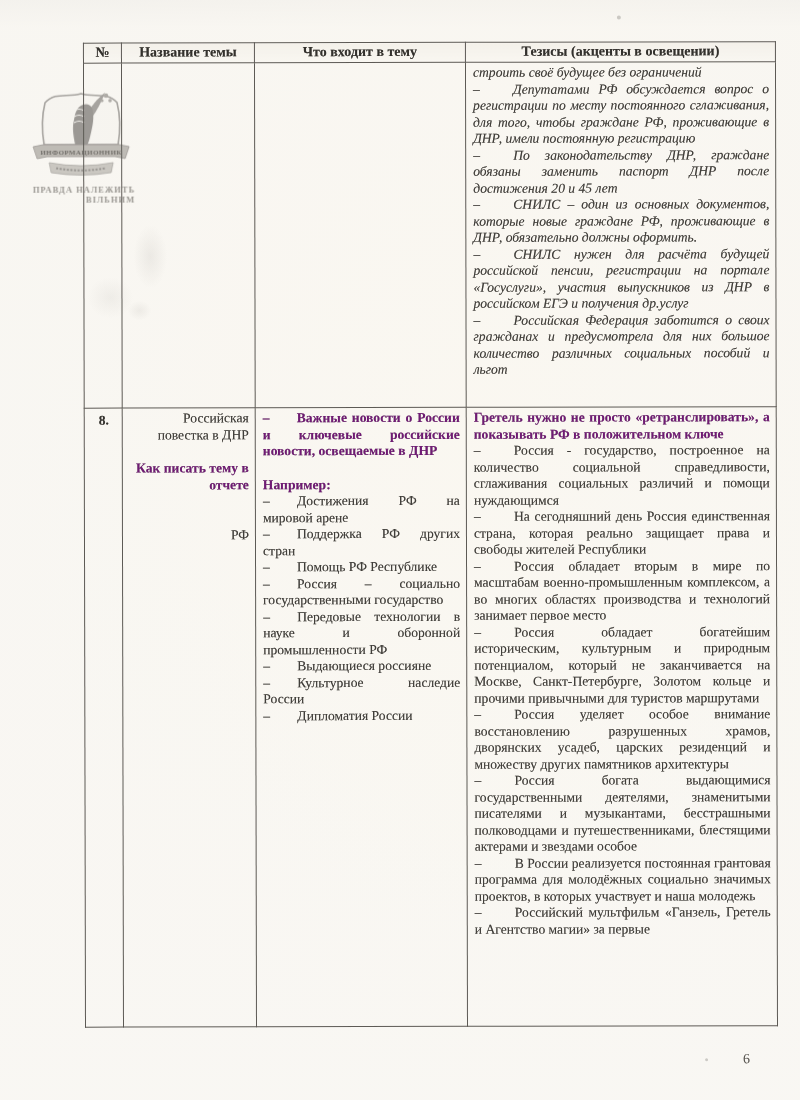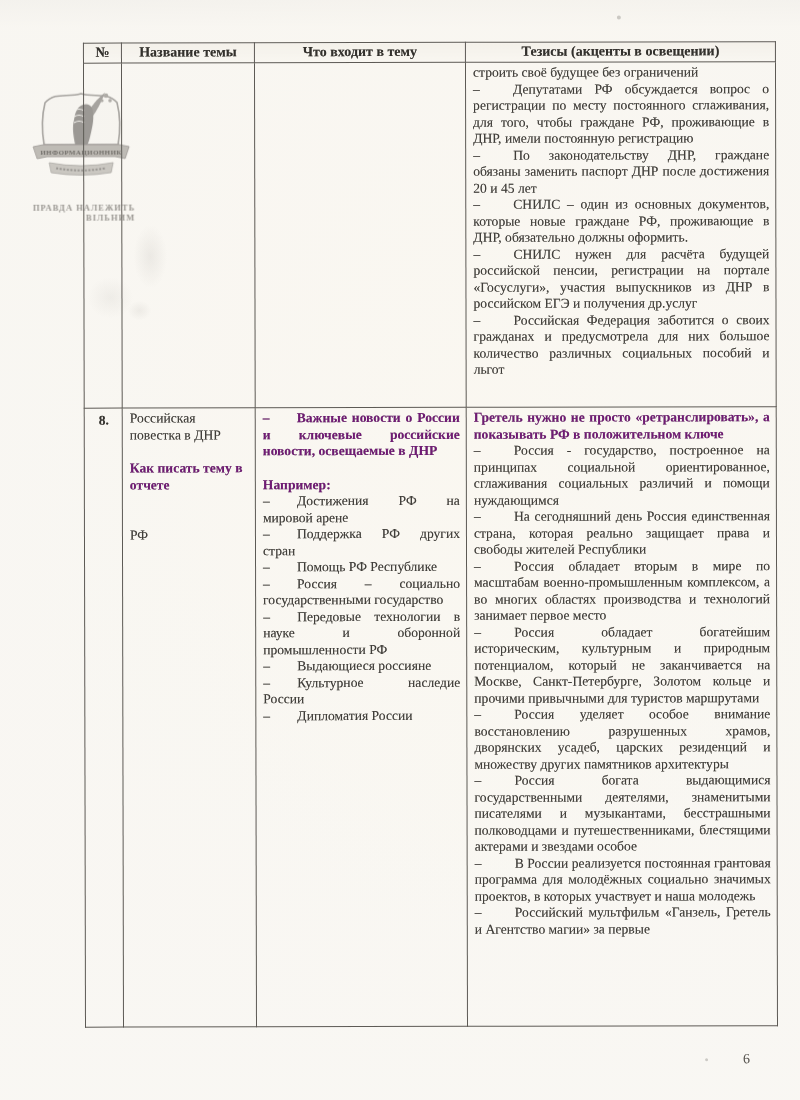--- a/index.html
+++ b/index.html
@@ -15,21 +15,21 @@
 
   
   .stamp{
     position:absolute;left:28px;top:86px;width:108px;
     text-align:right;
     filter:blur(.35px);opacity:.88;
     user-select:none;
   }
   .stamp svg{display:block;margin:0 auto;}
   .motto{
-    margin-top:20px;font-size:8.5px;font-weight:bold;letter-spacing:1px;
+    margin-top:2px;font-size:8.5px;font-weight:bold;letter-spacing:1px;
     color:#8d8a85;line-height:10px;
   }
 
   
   .doc-table{
     position:absolute;left:84px;top:42px;width:692px;
     border-collapse:collapse;table-layout:fixed;
     font-size:13.6px;line-height:16.5px;color:#403e3a;
     text-shadow:0 0 .4px rgba(70,66,60,.55);
   }
@@ -39,25 +39,25 @@
   .doc-table col.w-theses{width:310px;}
   .doc-table th,.doc-table td{
     border:1px solid #5d5a55;vertical-align:top;padding:2px 6px 2px 7px;
     overflow:hidden;
   }
   .doc-table th{
     height:17px;padding:1px 2px;text-align:center;font-weight:bold;
     font-size:14px;color:#33312d;
     background:linear-gradient(180deg,rgba(235,230,220,.35),rgba(250,248,243,.1));
   }
-  tr.row-a td{height:338px;}
+  tr.row-a td{height:338px;font-style:italic;}
   tr.row-b td{height:612px;}
   td.c1{text-align:center;padding-top:4px;font-weight:bold;color:#35332f;}
   .para{margin:0;text-align:justify;}
-  .c2 .para{text-align:left;}
+  .c2 .para{text-align:right;}
   .para.bold{font-weight:bold;color:#701a75;}
   .spacer{height:17px;}
   .dash{display:inline-block;}
   .c3 .dash{width:34px;}
   .c4 .dash{width:40px;}
 
   
   .page-number{
     position:absolute;left:742px;top:1052px;font-size:14px;color:#55524d;
   }
@@ -148,21 +148,21 @@
             <div class="para"><span class="dash">–</span><span>Поддержка РФ других стран</span></div>
             <div class="para"><span class="dash">–</span><span>Помощь РФ Республике</span></div>
             <div class="para"><span class="dash">–</span><span>Россия – социально государственными государство</span></div>
             <div class="para"><span class="dash">–</span><span>Передовые технологии в науке и оборонной промышленности РФ</span></div>
             <div class="para"><span class="dash">–</span><span>Выдающиеся россияне</span></div>
             <div class="para"><span class="dash">–</span><span>Культурное наследие России</span></div>
             <div class="para"><span class="dash">–</span><span>Дипломатия России</span></div>
           </td>
           <td class="c4">
             <div class="para bold"><span>Гретель нужно не просто «ретранслировать», а показывать РФ в положительном ключе</span></div>
-            <div class="para"><span class="dash">–</span><span>Россия - государство, построенное на принципах социальной ориентированное, сглаживания социальных различий и помощи нуждающимся</span></div>
+            <div class="para"><span class="dash">–</span><span>Россия - государство, построенное на количество социальной справедливости, сглаживания социальных различий и помощи нуждающимся</span></div>
             <div class="para"><span class="dash">–</span><span>На сегодняшний день Россия единственная страна, которая реально защищает права и свободы жителей Республики</span></div>
             <div class="para"><span class="dash">–</span><span>Россия обладает вторым в мире по масштабам военно-промышленным комплексом, а во многих областях производства и технологий занимает первое место</span></div>
             <div class="para"><span class="dash">–</span><span>Россия обладает богатейшим историческим, культурным и природным потенциалом, который не заканчивается на Москве, Санкт-Петербурге, Золотом кольце и прочими привычными для туристов маршрутами</span></div>
             <div class="para"><span class="dash">–</span><span>Россия уделяет особое внимание восстановлению разрушенных храмов, дворянских усадеб, царских резиденций и множеству других памятников архитектуры</span></div>
             <div class="para"><span class="dash">–</span><span>Россия богата выдающимися государственными деятелями, знаменитыми писателями и музыкантами, бесстрашными полководцами и путешественниками, блестящими актерами и звездами особое</span></div>
             <div class="para"><span class="dash">–</span><span>В России реализуется постоянная грантовая программа для молодёжных социально значимых проектов, в которых участвует и наша молодежь</span></div>
             <div class="para"><span class="dash">–</span><span>Российский мультфильм «Ганзель, Гретель и Агентство магии» за первые</span></div>
           </td>
         </tr>
       </tbody>

